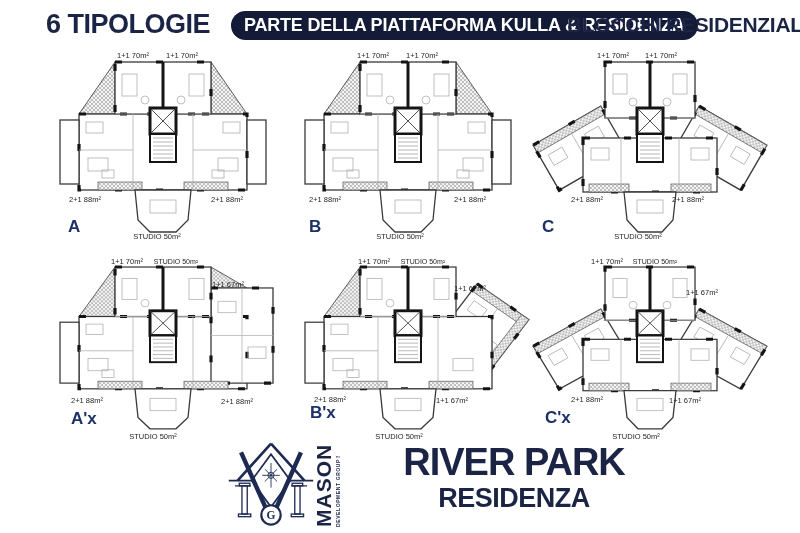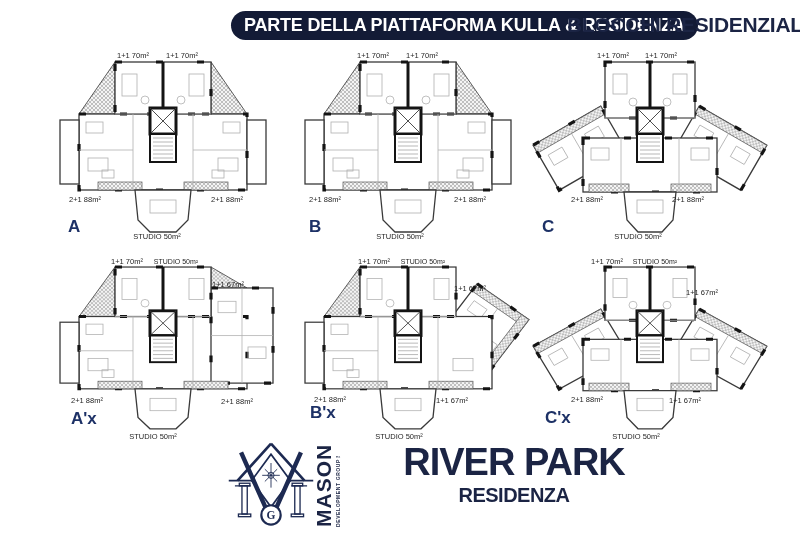--- a/index.html
+++ b/index.html
@@ -35,21 +35,21 @@
   
   .logo-mark{position:absolute;left:227px;top:440px;}
   .brand-vert{position:absolute;left:313px;top:441px;height:86px;display:flex;flex-direction:row;}
   .brand-name{writing-mode:vertical-rl;transform:rotate(180deg);font-size:21px;font-weight:800;
               color:var(--navy,#1b2444);letter-spacing:1px;line-height:1;}
   .brand-sub{writing-mode:vertical-rl;transform:rotate(180deg);font-size:5px;font-weight:700;
              color:var(--navy,#1b2444);letter-spacing:0.6px;line-height:1.6;}
   .project{position:absolute;left:352px;top:443px;width:232px;text-align:center;margin-left:46px;}
   .project-name{font-size:38px;font-weight:800;color:var(--navy,#1b2444);letter-spacing:-1px;
                 line-height:1;white-space:nowrap;}
-  .project-sub{font-size:20px;font-weight:800;color:var(--navy,#1b2444);letter-spacing:-0.5px;
+  .project-sub{font-size:27px;font-weight:800;color:var(--navy,#1b2444);letter-spacing:-0.5px;
                line-height:1;margin-top:4px;}
 </style>
 </head>
 <body>
 
 <div class="page">
 
   <svg width="0" height="0" style="position:absolute" aria-hidden="true">
     <defs>
       <pattern id="hx" width="4" height="4" patternUnits="userSpaceOnUse">
@@ -209,20 +209,21 @@
         </g>
         <line x1="125" y1="20" x2="125" y2="66" class="thick"></line>
         <rect x="112" y="66" width="26" height="26" class="core"></rect>
         <path d="M112 66 L138 92 M138 66 L112 92" class="coreline"></path>
         <rect x="112" y="92" width="26" height="28" class="core2"></rect>
         <path d="M115 96 h20 M115 100 h20 M115 104 h20 M115 108 h20 M115 112 h20 M115 116 h20" class="stair"></path>
       </g>
     </defs>
   </svg>
 
+  <div class="t-left">6 TIPOLOGIE</div>
   <div class="pill">PARTE DELLA PIATTAFORMA KULLA &amp; RESIDENZA</div>
   <div class="t-right">BLOCCHI RESIDENZIALI</div>
 
   <div class="cell" style="left:38px;top:42px">
     <svg class="plan" width="250" height="206" viewBox="0 0 250 206">
         <use href="#plan-std"></use>
       </svg>
     <div class="lbl" style="left:95px;top:9px">1+1 70m²</div>
     <div class="lbl" style="left:144px;top:9px">1+1 70m²</div>
     <div class="lbl" style="left:47px;top:153px">2+1 88m²</div>

